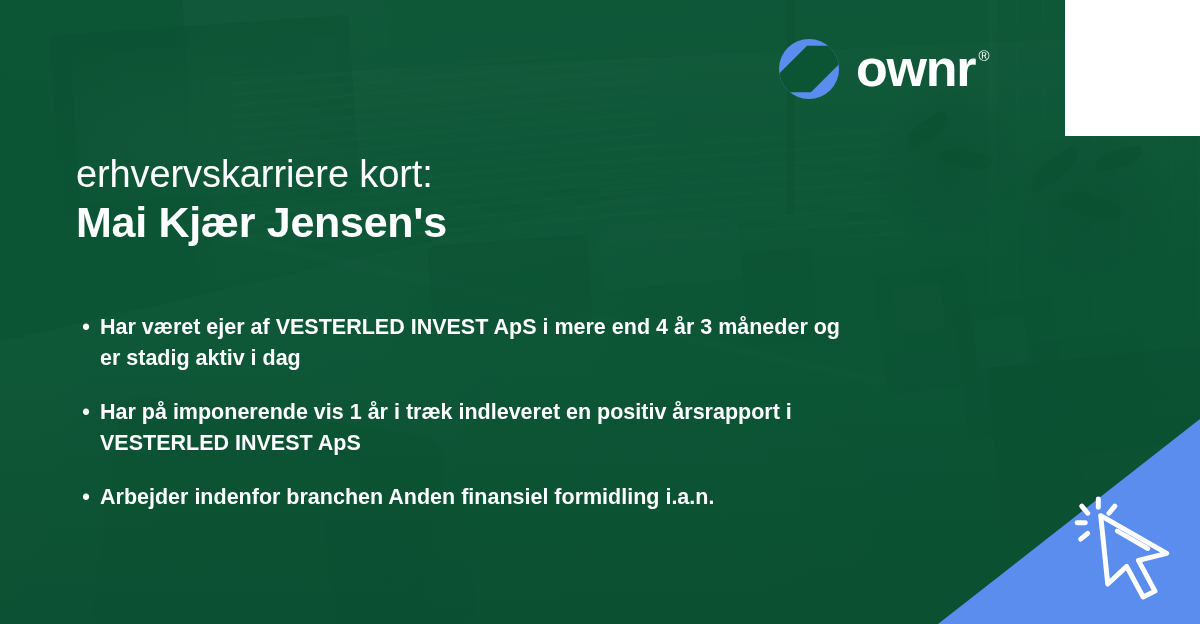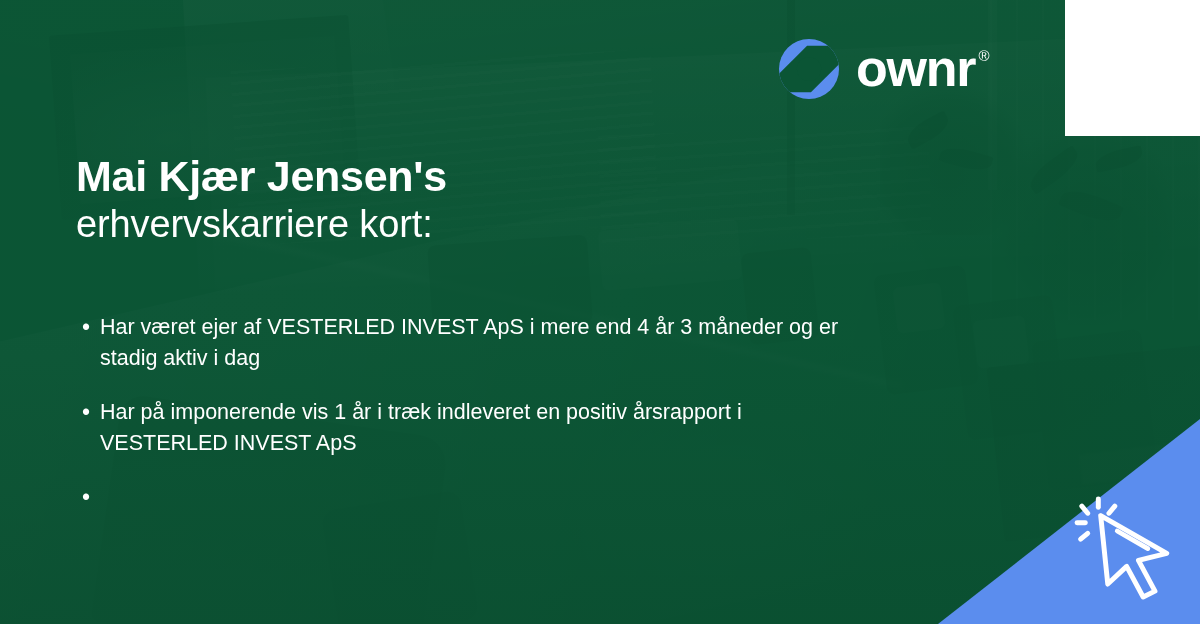--- a/index.html
+++ b/index.html
@@ -253,21 +253,21 @@
   .bullet-dot {
     flex: 0 0 auto;
     width: 18px;
     font-size: 23px;
     line-height: 31px;
     text-align: left;
     color: #ffffff;
   }
   .bullet-text {
     font-size: 21.5px;
-    font-weight: 400;
+    font-weight: 700;
     line-height: 31px;
     color: #ffffff;
     max-width: 752px;
   }
 
   
   #corner {
     position: absolute;
     right: 0;
     bottom: 0;
@@ -353,35 +353,36 @@
       <span id="logo-text">ownr</span>
       <span id="logo-tm">®</span>
     </div>
   </div>
 
   <div id="qr-panel">
     
   </div>
 
   <div id="headline">
+    <div id="headline-l2">erhvervskarriere kort:</div>
     <div id="headline-l1">Mai Kjær Jensen's</div>
-    <div id="headline-l2">erhvervskarriere kort:</div>
   </div>
 
   <div id="bullets">
     <div class="bullet">
       <span class="bullet-dot">•</span>
       <span class="bullet-text">Har været ejer af VESTERLED INVEST ApS i mere end 4 år 3 måneder og er stadig aktiv i dag</span>
     </div>
     <div class="bullet">
       <span class="bullet-dot">•</span>
       <span class="bullet-text">Har på imponerende vis 1 år i træk indleveret en positiv årsrapport i VESTERLED INVEST ApS</span>
     </div>
     <div class="bullet">
       <span class="bullet-dot">•</span>
+      <span class="bullet-text">Arbejder indenfor branchen Anden finansiel formidling i.a.n.</span>
     </div>
   </div>
 
   <div id="corner">
     <div id="corner-tri"></div>
     <svg id="cursor-icon" viewBox="0 0 100 100" aria-hidden="true">
       <g fill="none" stroke="#ffffff" stroke-width="4.2" stroke-linecap="round" stroke-linejoin="round">
 
         <path d="M26 20 L82 52 L58 58 L72 84 L62 89 L48 63 L32 78 Z"></path>
 

